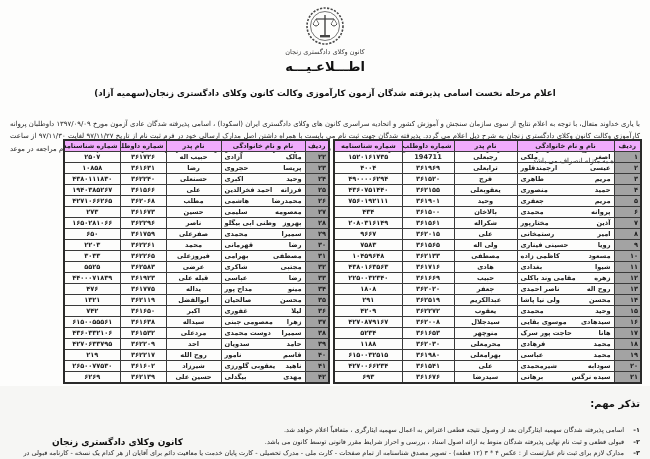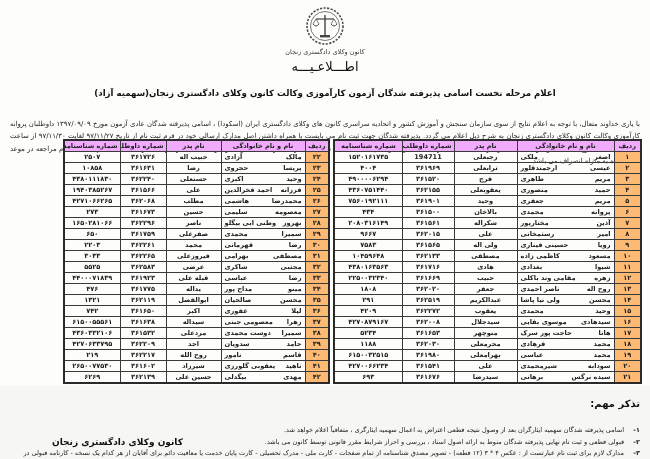--- a/index.html
+++ b/index.html
@@ -12,42 +12,42 @@
   }
   .page {
     position:relative;
     width:650px; height:386px;
     background:#fdfdfc;
   }
   
   .hdr { text-align:center; padding-top:6px; }
   .emblem { display:block; margin:0 auto; }
   .org-small { font-size:6.5px; color:#3a3a3a; margin-top:2px; letter-spacing:0.3px; }
-  .notice-word { font-size:13px; font-weight:normal; color:#111; margin-top:3px; letter-spacing:1px; }
+  .notice-word { font-size:13px; font-weight:bold; color:#111; margin-top:3px; letter-spacing:1px; }
   .main-title { font-size:8.6px; font-weight:bold; color:#111; margin-top:14px; }
   .intro {
     font-size:6.9px; line-height:1.78; color:#222;
     text-align:justify; margin:20px 10px 0 10px; font-weight:500;
   }
   
   .roster {
     border-collapse:collapse;
     border:2px solid #2a2a2a;
     font-size:6.6px; font-weight:bold; color:#1c1c1c;
     table-layout:fixed;
   }
   .roster th, .roster td {
     border:1px solid #3a3a3a;
     padding:1px 2px;
     height:10.6px;
     text-align:center;
     overflow:hidden; white-space:nowrap;
   }
   .roster thead th { background:#f0abfc; font-weight:bold; }
-  .roster td.c-row { background:#fdba74; }
+  .roster td.c-row { background:#a3a3a3;text-align:right; }
   
   .roster td.namewrap { padding:1px 3px; }
   .namesplit { display:flex; justify-content:space-between; width:100%; }
   .t-right { position:absolute; top:139px; right:8px;  width:307px; }
   .t-left  { position:absolute; top:139px; left:63px;  width:265px; }
   .t-right col.w-row{width:27px;} .t-right col.w-name{width:97px;} .t-right col.w-father{width:63px;}
   .t-right col.w-cand{width:52px;} .t-right col.w-id{width:68px;}
   .t-left col.w-row{width:24px;} .t-left col.w-name{width:84px;} .t-left col.w-father{width:55px;}
   .t-left col.w-cand{width:46px;} .t-left col.w-id{width:56px;}
   

